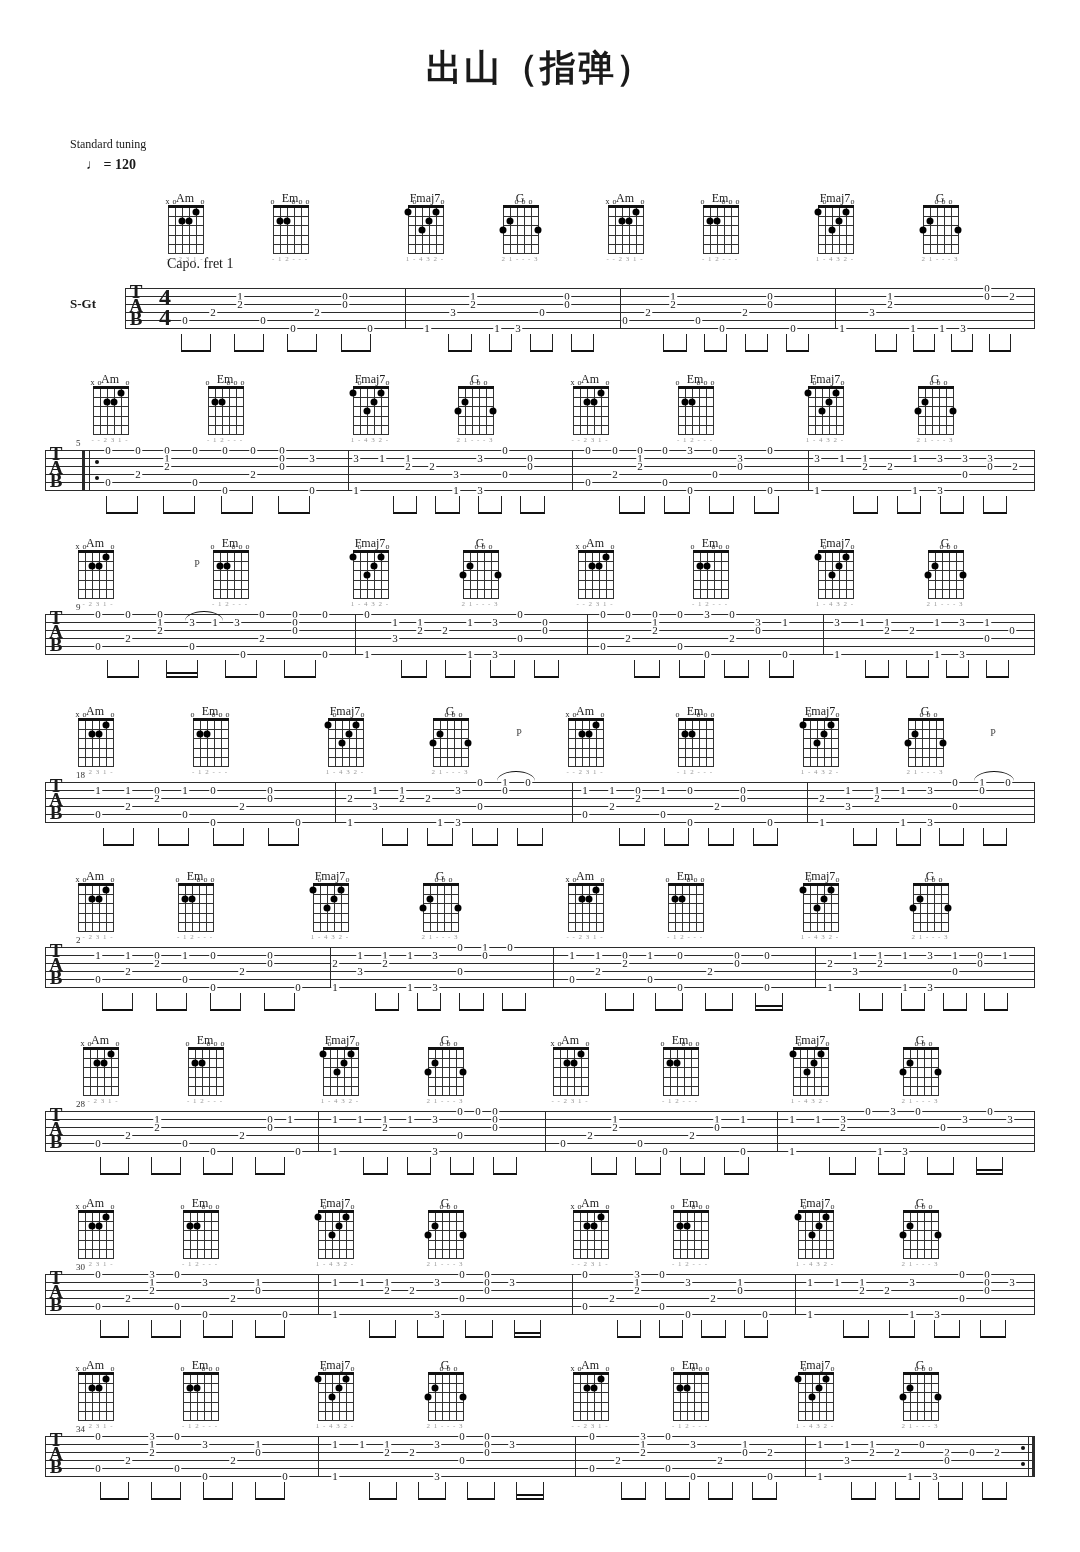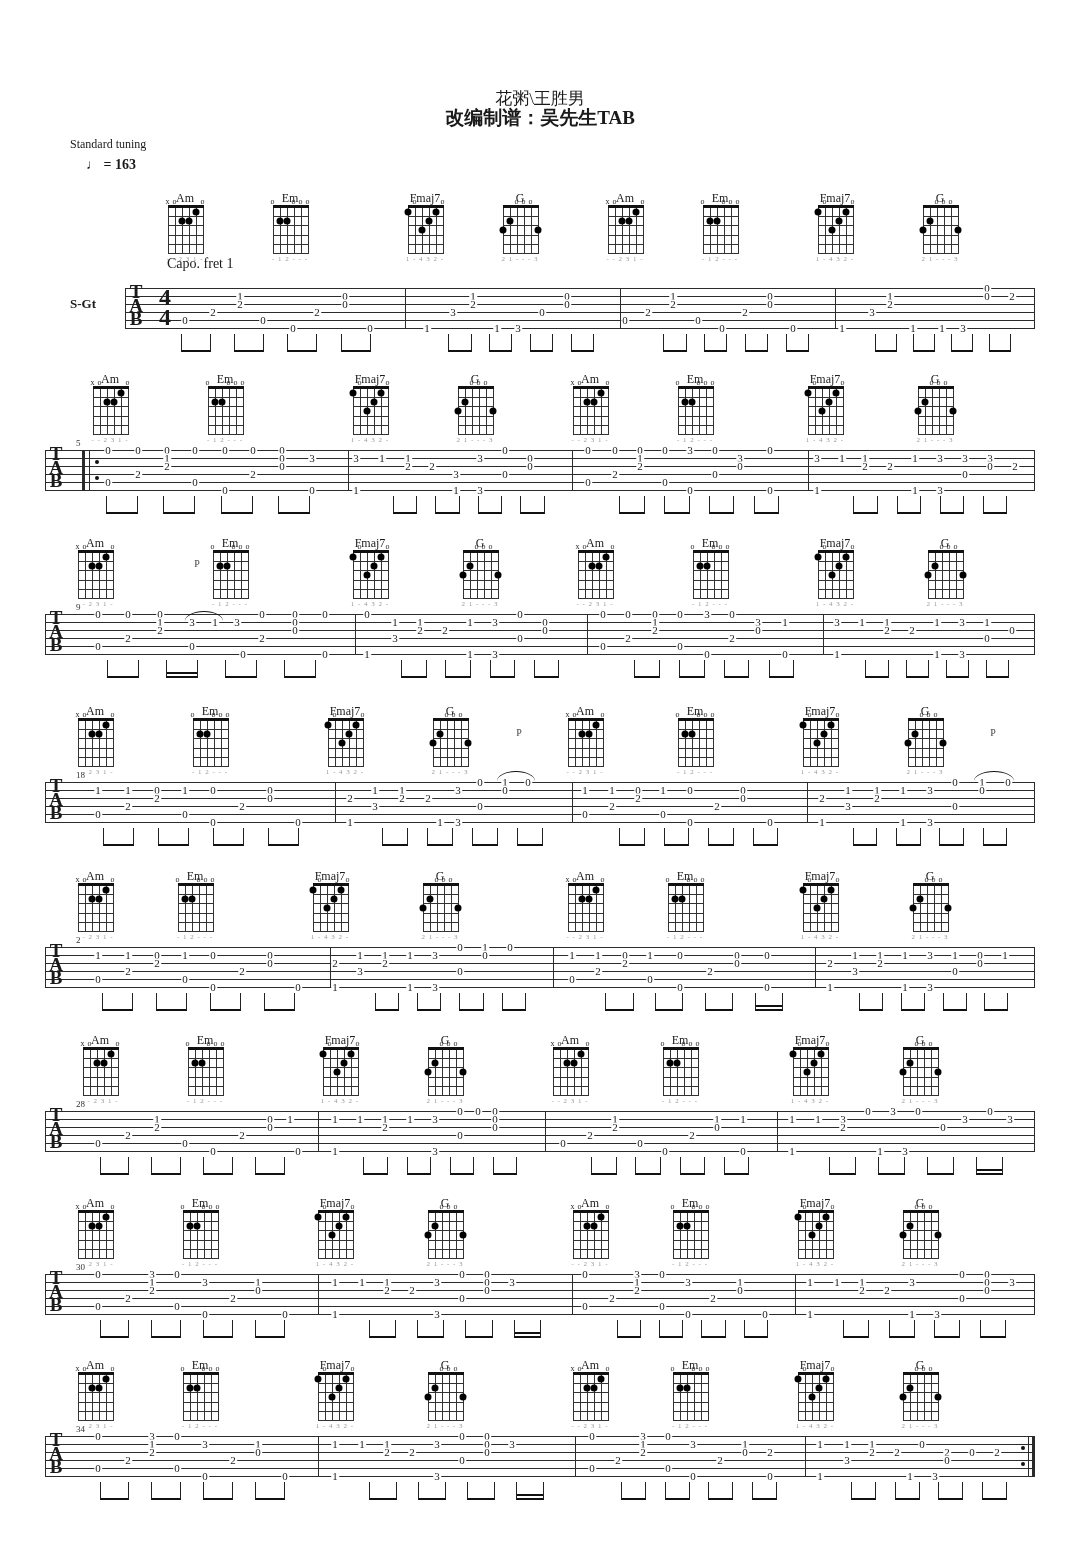--- a/index.html
+++ b/index.html
@@ -34,24 +34,23 @@
   .cgrid .nut{position:absolute;left:0;top:-2px;width:36px;height:3px;background:#111;}
   .cgrid .dot{position:absolute;width:7px;height:7px;border-radius:50%;background:#000;transform:translate(-50%,-50%);}
   .mark{position:absolute;font-size:8px;transform:translateX(-50%);line-height:8px;}
   .fing{position:absolute;font-size:7px;color:#9a9a9a;transform:translateX(-50%);white-space:pre;letter-spacing:1px;}
   .pmark{position:absolute;font-size:10px;color:#444;transform:translateX(-50%);}
 </style>
 </head>
 <body>
 
 <div class="page">
-  <div class="subtitle">花粥\王胜男</div>
-  <div class="credit">改编制谱：吴先生TAB</div>
+  <div class="title">出山（指弹）</div>
   <div class="tuning">Standard tuning</div>
-  <div class="tempo"><span>♩</span> <span>= 163</span></div>
+  <div class="tempo"><span>♩</span> <span>= 120</span></div>
   <div class="capo">Capo. fret 1</div>
   <div class="sgt">S-Gt</div>
   <div id="score">
       <div class="sline" style="left: 125px; top: 288px; width: 910px;"></div>
       <div class="sline" style="left: 125px; top: 296px; width: 910px;"></div>
       <div class="sline" style="left: 125px; top: 304px; width: 910px;"></div>
       <div class="sline" style="left: 125px; top: 312px; width: 910px;"></div>
       <div class="sline" style="left: 125px; top: 320px; width: 910px;"></div>
       <div class="sline" style="left: 125px; top: 328px; width: 910px;"></div>
       <div class="bline" style="left: 125px; top: 288px; height: 41px;"></div>

